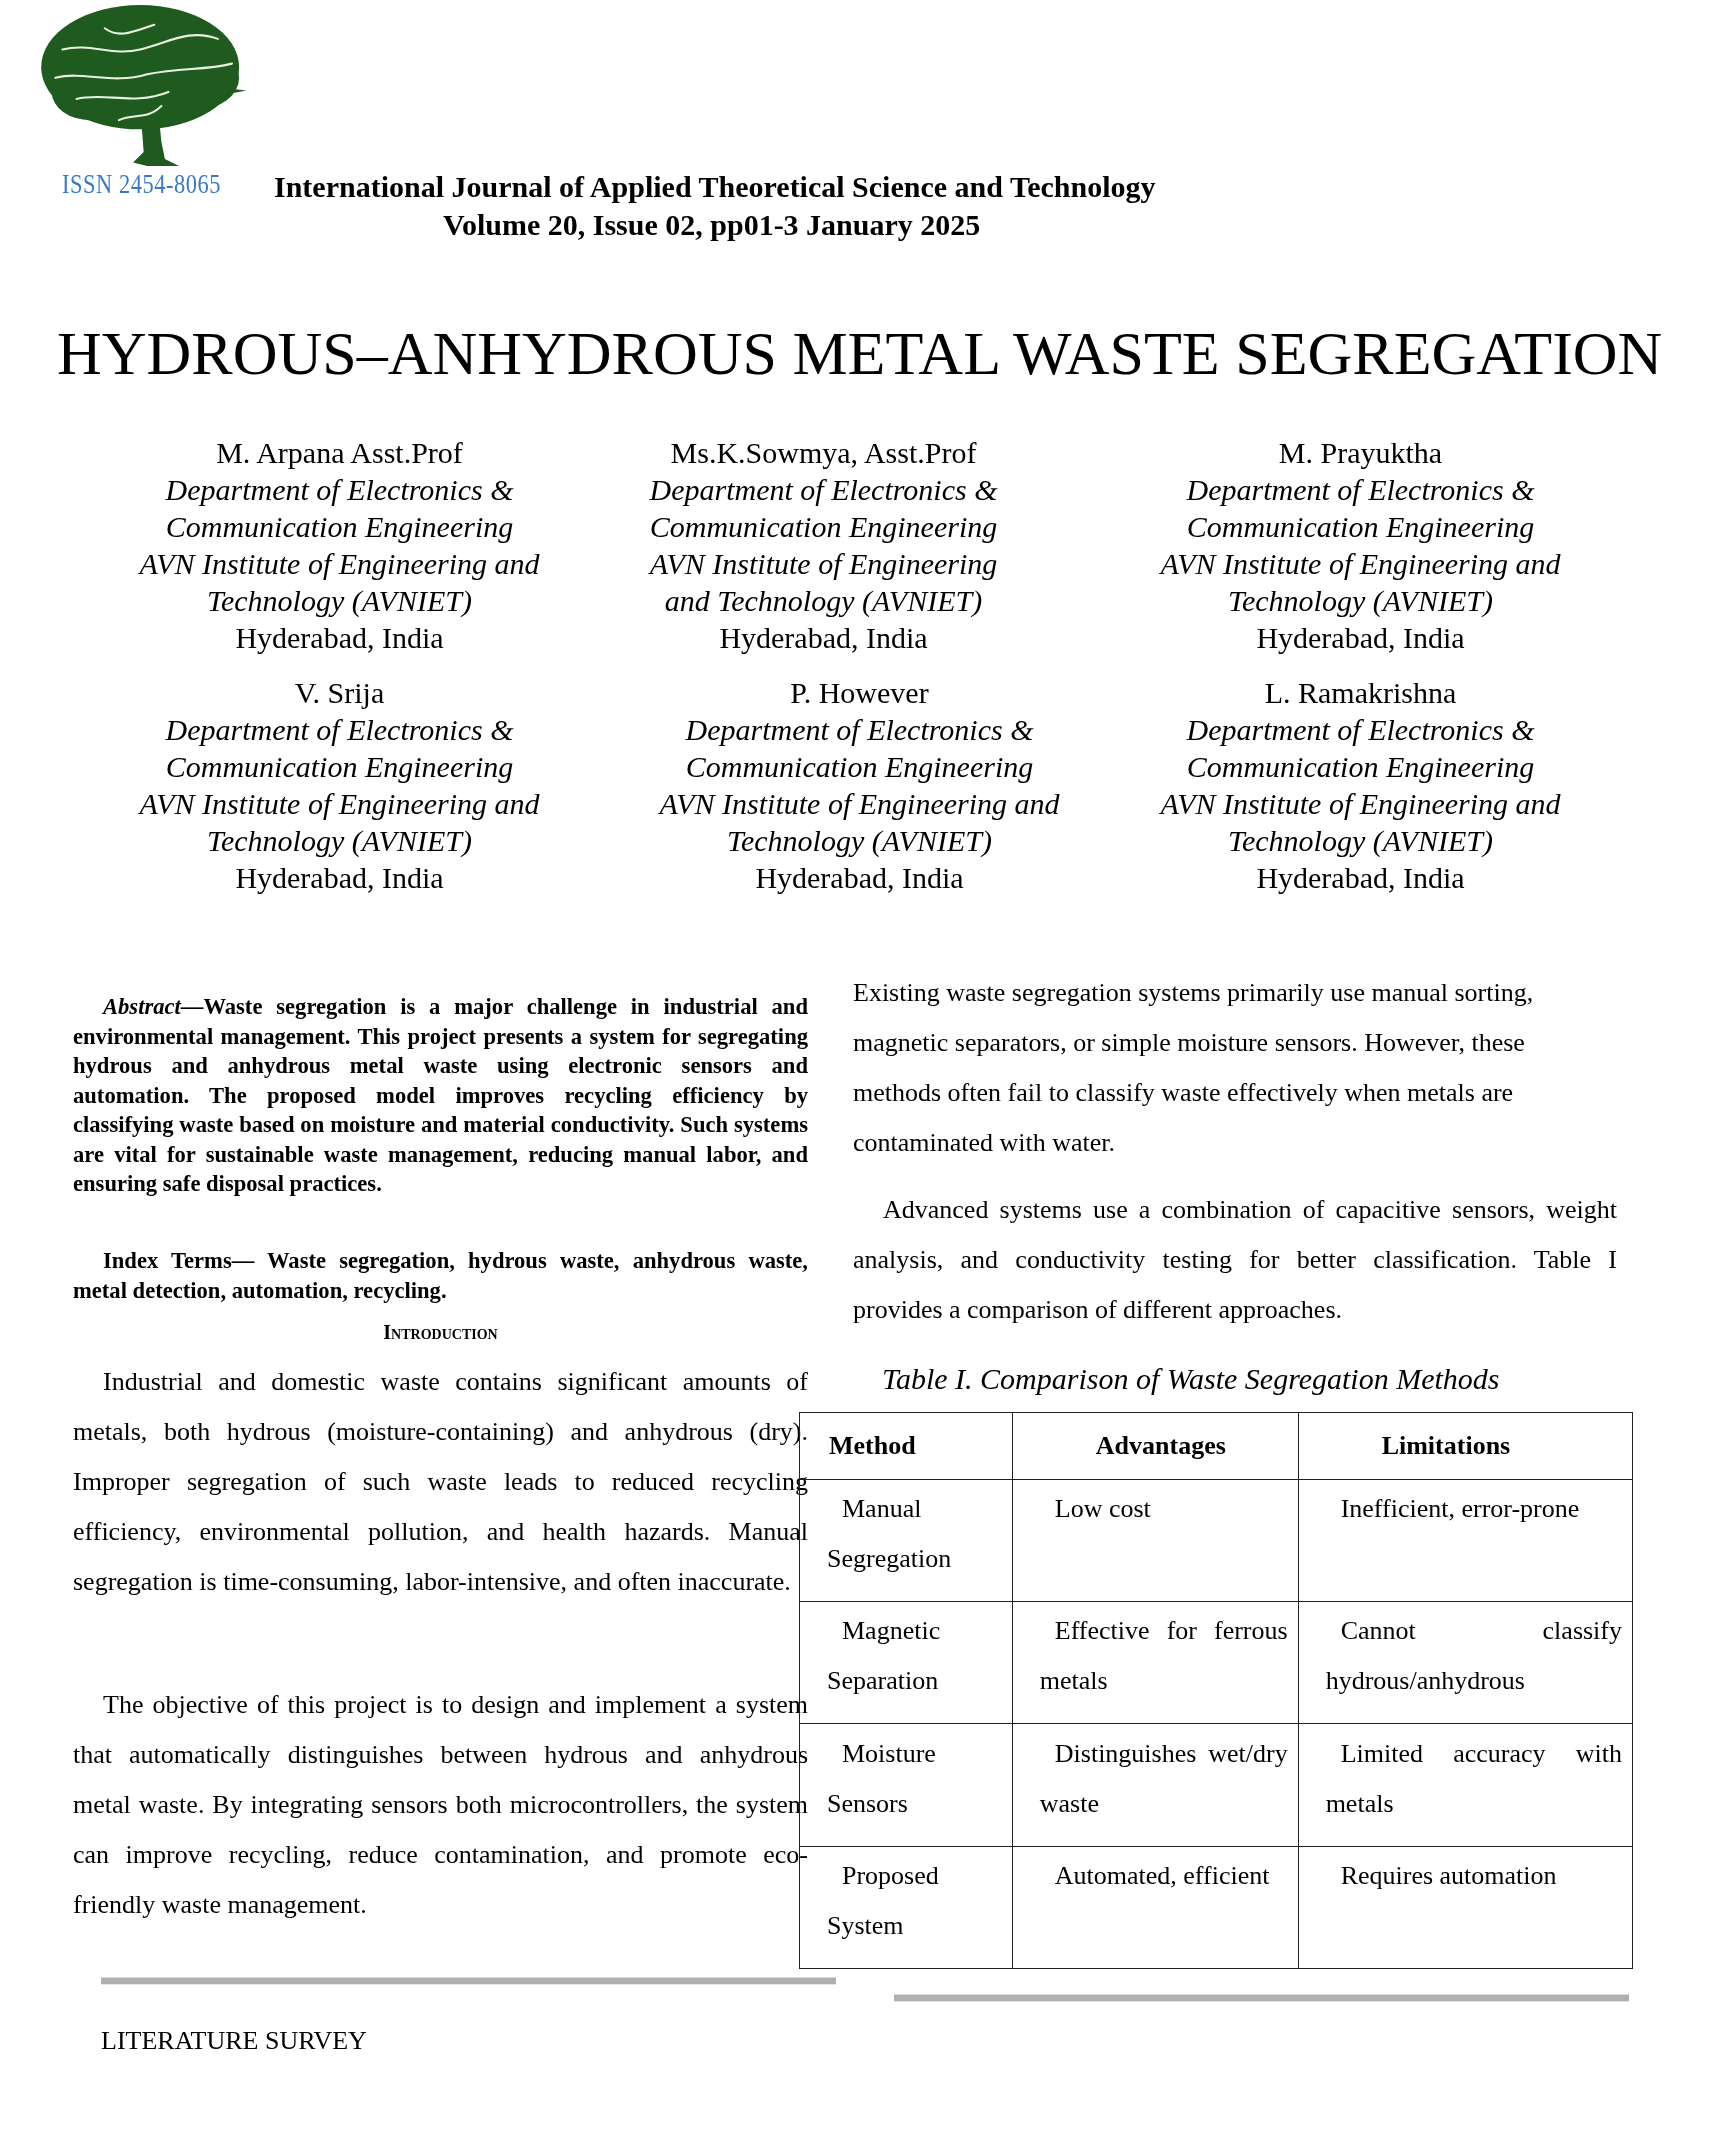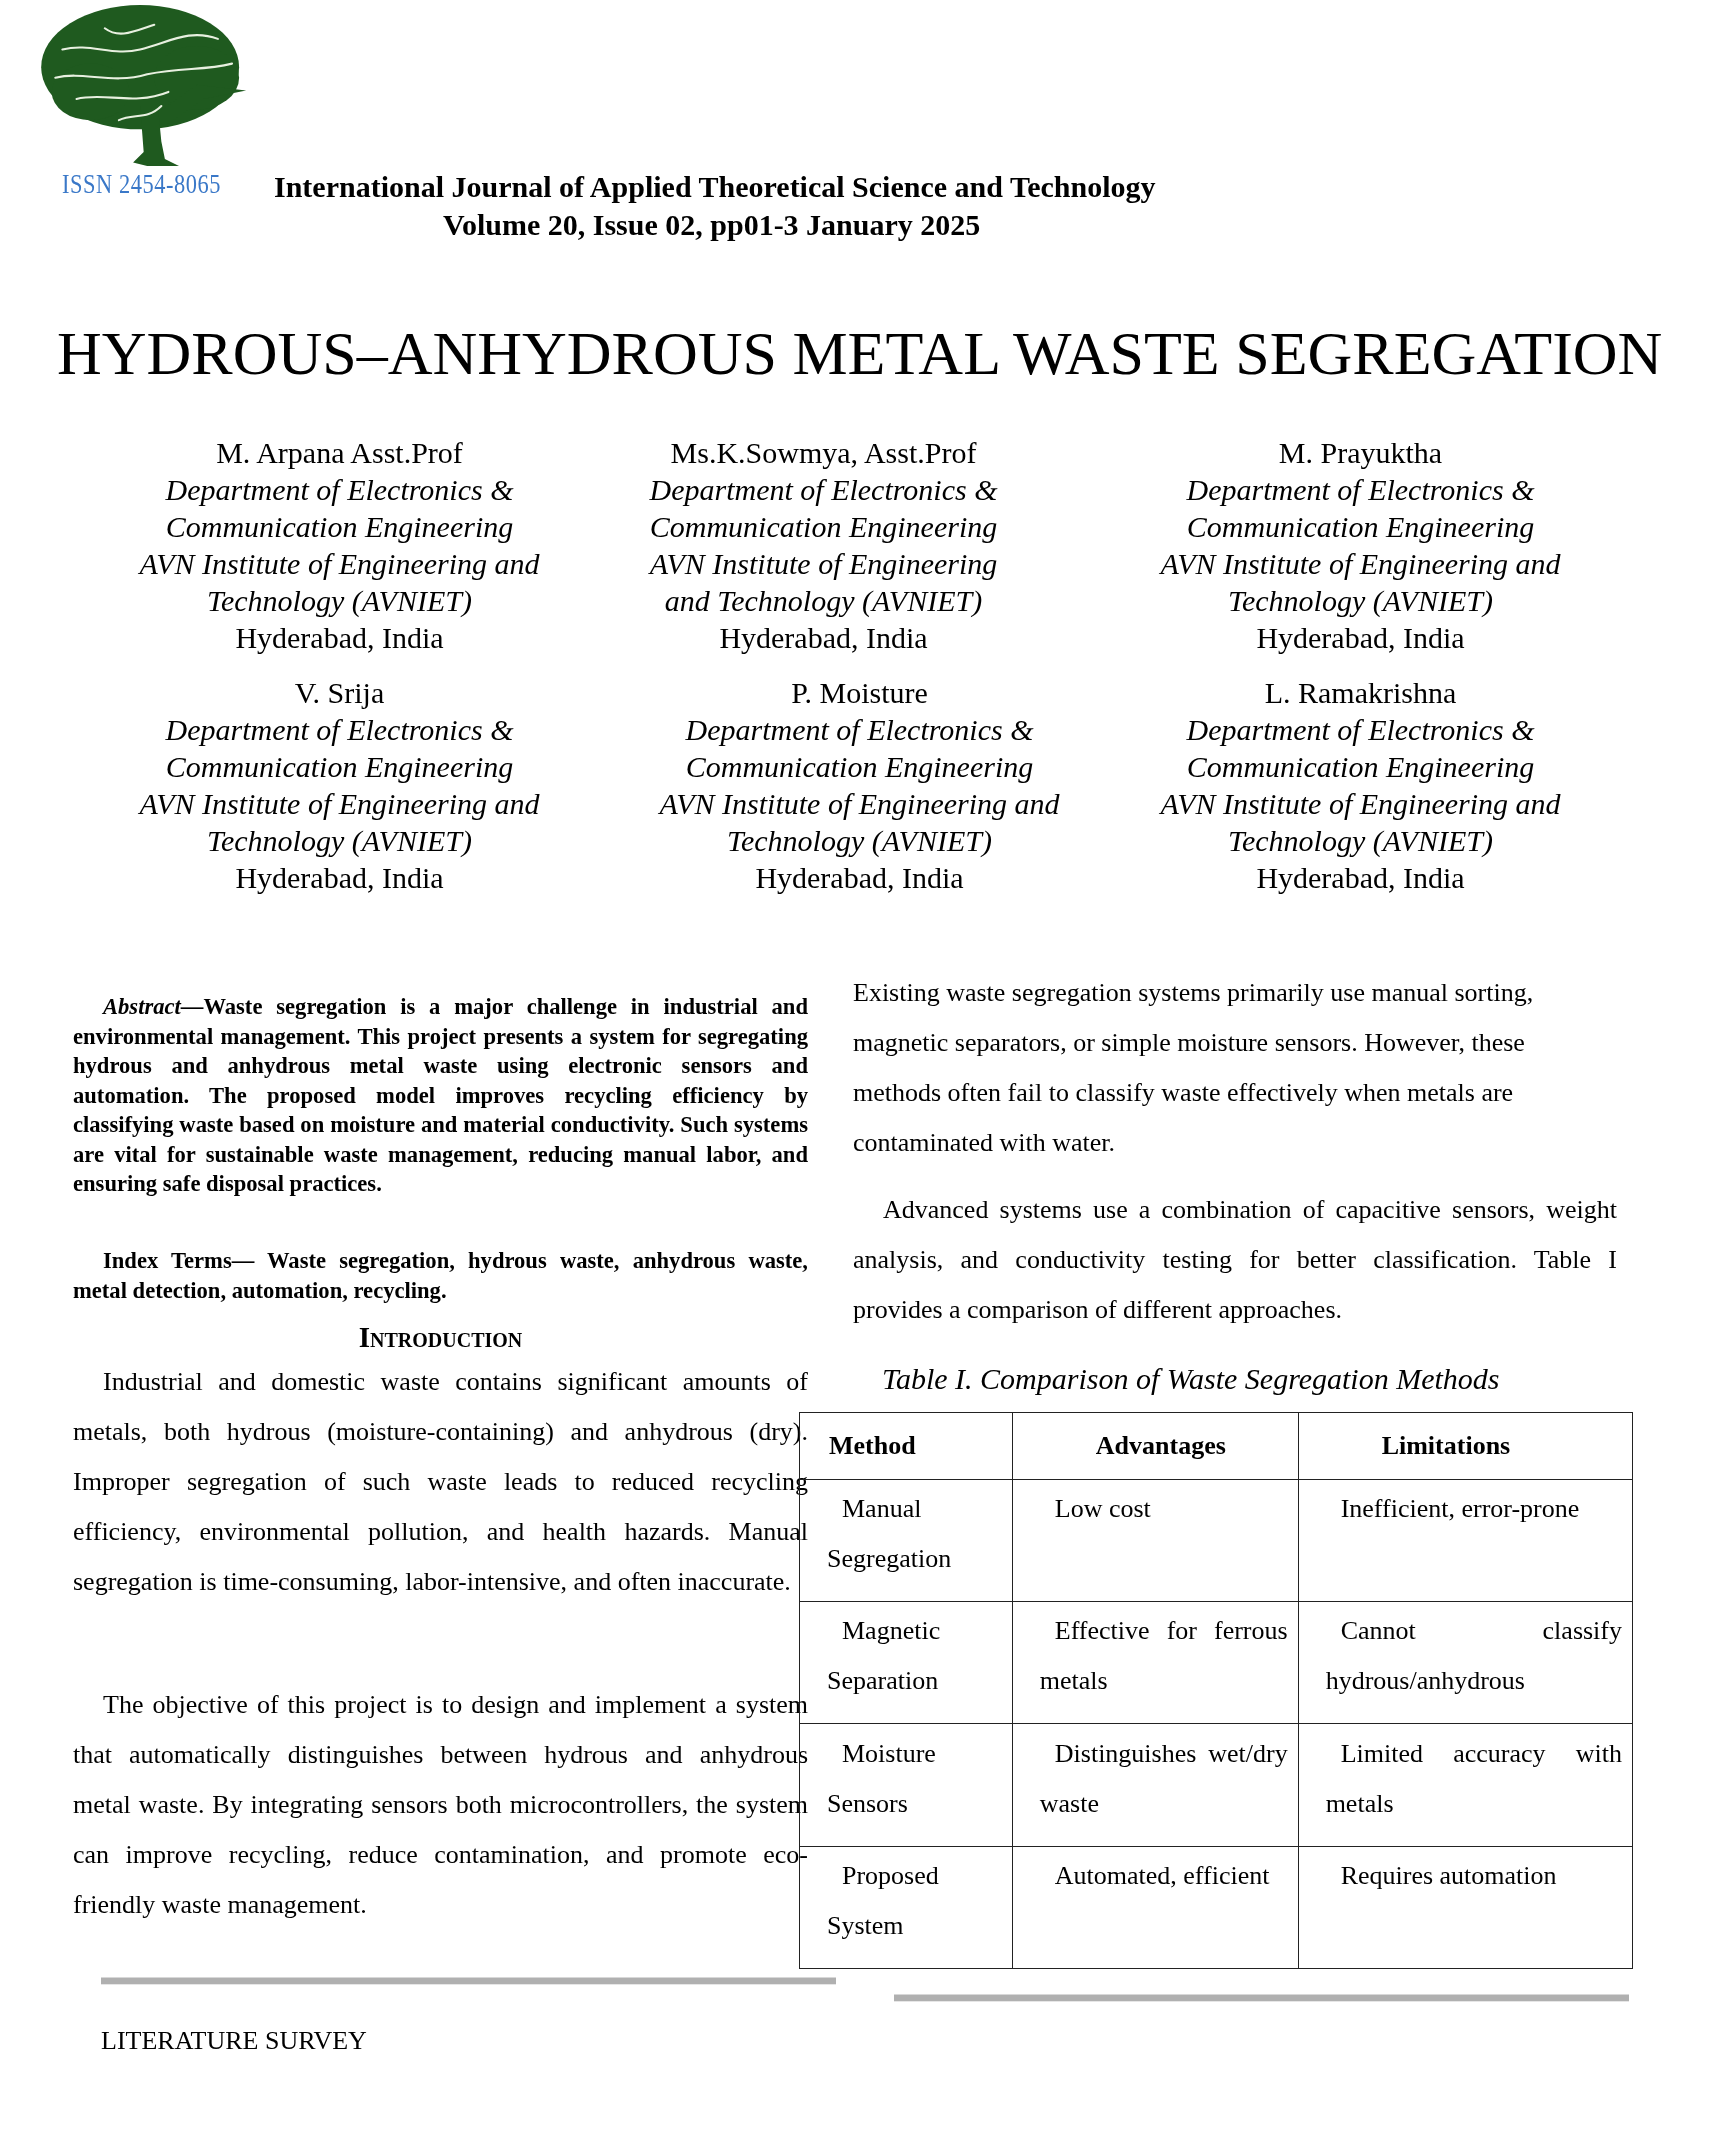--- a/index.html
+++ b/index.html
@@ -16,21 +16,21 @@
 
   .author { position:absolute; width:495px; text-align:center; font-size:30px; line-height:37px; }
   .author .nm { font-style:normal; }
   .author .it { font-style:italic; }
 
   .colL { position:absolute; left:73px; width:735px; }
   .abstract { top:992px; font-size:22.6px; line-height:29.5px; font-weight:bold; text-align:justify; }
   .abstract p { margin:0; text-indent:30px; }
   .index-terms { top:1246px; font-size:22.6px; line-height:29.5px; font-weight:bold; text-align:justify; }
   .index-terms p { margin:0; text-indent:30px; }
-  .intro-head { top:1321px; width:735px; text-align:center; font-size:29px; font-weight:bold; font-variant:small-caps; }
+  .intro-head { top:1321px; width:735px; text-align:center; font-size:20px; font-weight:bold; font-variant:small-caps; }
   .body-text { font-size:26px; line-height:50px; text-align:justify; }
   .body-text p { margin:0; text-indent:30px; }
   .intro-p1 { top:1357px; }
   .intro-p2 { top:1680px; }
 
   .colR { position:absolute; left:853px; width:764px; }
   .right-p1 { top:968px; }
   .right-p1 p { text-indent:0; }
   .right-p2 { top:1185px; }
   #table-caption { left:882px; top:1362px; font-size:30px; font-style:italic; white-space:nowrap; }
@@ -107,21 +107,21 @@
     </div>
     <div class="author" style="left: 92px; top: 674px;">
       <div class="nm">V. Srija</div>
       <div class="it">Department of Electronics &amp;</div>
       <div class="it">Communication Engineering</div>
       <div class="it">AVN Institute of Engineering and</div>
       <div class="it">Technology (AVNIET)</div>
       <div class="nm">Hyderabad, India</div>
     </div>
     <div class="author" style="left: 612px; top: 674px;">
-      <div class="nm">P. Moisture</div>
+      <div class="nm">P. However</div>
       <div class="it">Department of Electronics &amp;</div>
       <div class="it">Communication Engineering</div>
       <div class="it">AVN Institute of Engineering and</div>
       <div class="it">Technology (AVNIET)</div>
       <div class="nm">Hyderabad, India</div>
     </div>
     <div class="author" style="left: 1113px; top: 674px;">
       <div class="nm">L. Ramakrishna</div>
       <div class="it">Department of Electronics &amp;</div>
       <div class="it">Communication Engineering</div>

